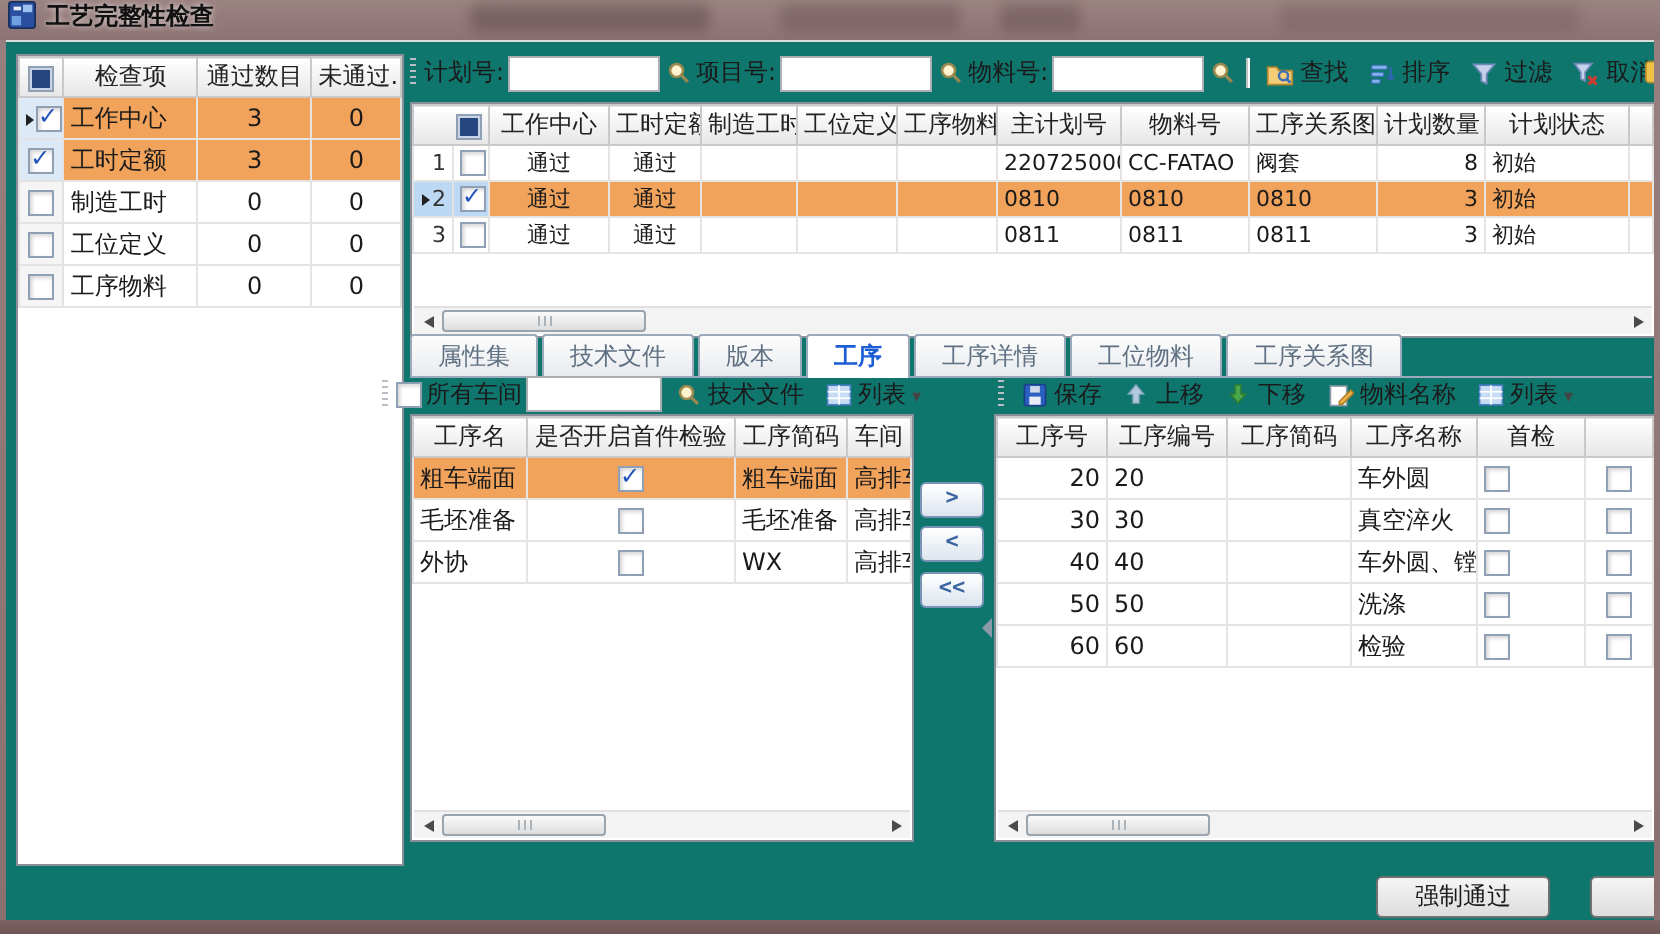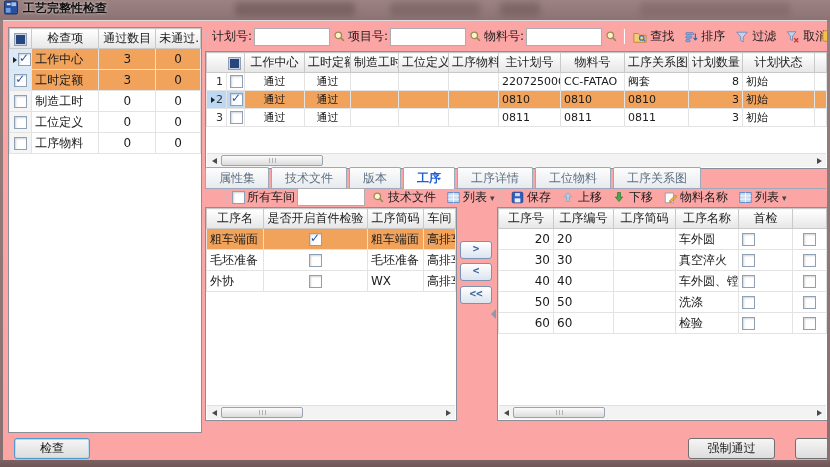--- a/index.html
+++ b/index.html
@@ -12,21 +12,21 @@
   .abs{position:absolute}
   
   .titlebar{left:0;top:0;width:830px;height:20px;
     background:linear-gradient(#9b8382,#8d7273);
     display:flex;align-items:flex-start;overflow:hidden}
   .titlebar .smudge{position:absolute;top:2px;height:14px;border-radius:4px;
     background:#4e3636;opacity:.35;filter:blur(3px)}
   .title-text{font-weight:bold;color:#111;margin-left:5px;text-shadow:0 0 3px rgba(255,255,255,.7);white-space:nowrap}
   .app-icon{width:15px;height:15px;margin-left:4px;flex:0 0 auto}
   
-  .client{left:3px;top:20px;width:824px;height:440px;background:#fca5a5;overflow:hidden;
+  .client{left:3px;top:20px;width:824px;height:440px;background:#0f766e;overflow:hidden;
     border-top:1px solid #dcdcdc}
   .panel{background:#fff;border:1px solid #8a8e99}
   
   table.grid{border-collapse:collapse;table-layout:fixed;width:100%}
   table.grid th{font-weight:normal;background:linear-gradient(#ffffff,#e6e6e6);
     border:1px solid #c9c9c9;height:19px;padding:0 3px;font-size:12px;color:#222;
     text-align:center;white-space:nowrap;overflow:hidden}
   table.grid td{border:1px solid #e3e3e3;height:17px;padding:0 3px;background:#fff;
     font-size:11px;white-space:nowrap;overflow:hidden}
   table.rows20 td{height:20px;font-size:12px}
@@ -325,21 +325,21 @@
   <div class="abs tabs" style="left:202px;top:148px;width:621px">
     <span class="tab">属性集</span>
     <span class="tab">技术文件</span>
     <span class="tab">版本</span>
     <span class="tab active">工序</span>
     <span class="tab">工序详情</span>
     <span class="tab">工位物料</span>
     <span class="tab">工序关系图</span>
   </div>
 
-  <div class="abs tbar" style="left:220px;top:167px;width:290px;height:18px">
+  <div class="abs tbar" style="left:186px;top:167px;width:290px;height:18px">
     <span class="grip"></span>
     <span class="cb"></span>
     <span class="lbl">所有车间</span>
     <input class="tinput" style="width: 62px;" type="text">
     <span class="tbtn">
       <span class="icon">
         <svg width="13" height="13" viewBox="0 0 16 16">
             <circle cx="6.5" cy="6.5" r="4" fill="#fdf3cf" stroke="#9a8a50" stroke-width="1.6"></circle>
             <line x1="9.6" y1="9.6" x2="13.4" y2="13.4" stroke="#9a8a50" stroke-width="2"></line>
           </svg>
@@ -531,23 +531,20 @@
           <span class="tri-l"></span>
         </span>
       <span class="sb-thumb" style="width:90px"></span>
       <span class="sb-fill"></span>
       <span class="sb-btn">
           <span class="tri-r"></span>
         </span>
     </div>
   </div>
 
-  <div class="abs btn focus" style="left:11px;top:417px;width:74px;height:19px">
-    <span>检查</span>
-  </div>
   <div class="abs btn" style="left:685px;top:417px;width:85px;height:19px">
     <span>强制通过</span>
   </div>
   <div class="abs btn" style="left:792px;top:417px;width:60px;height:19px"></div>
 
 </div>
 
 <div class="abs" style="left:0;top:460px;width:830px;height:7px;background:linear-gradient(#7d6263,#6e5556)"></div>
 
 </body></html>

